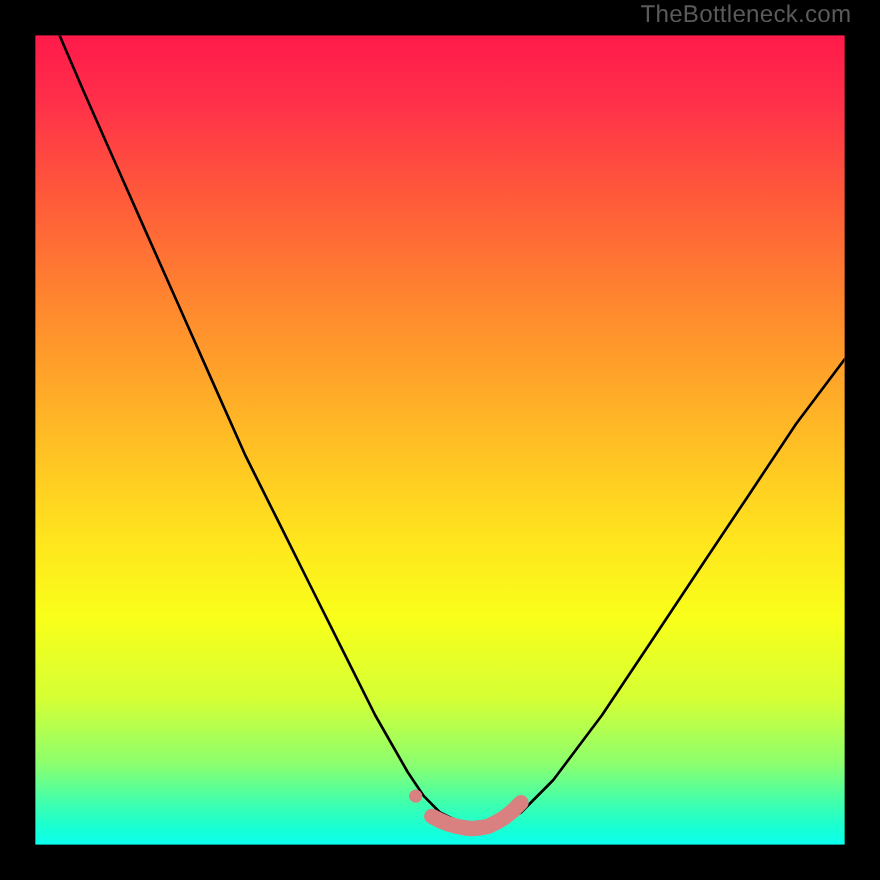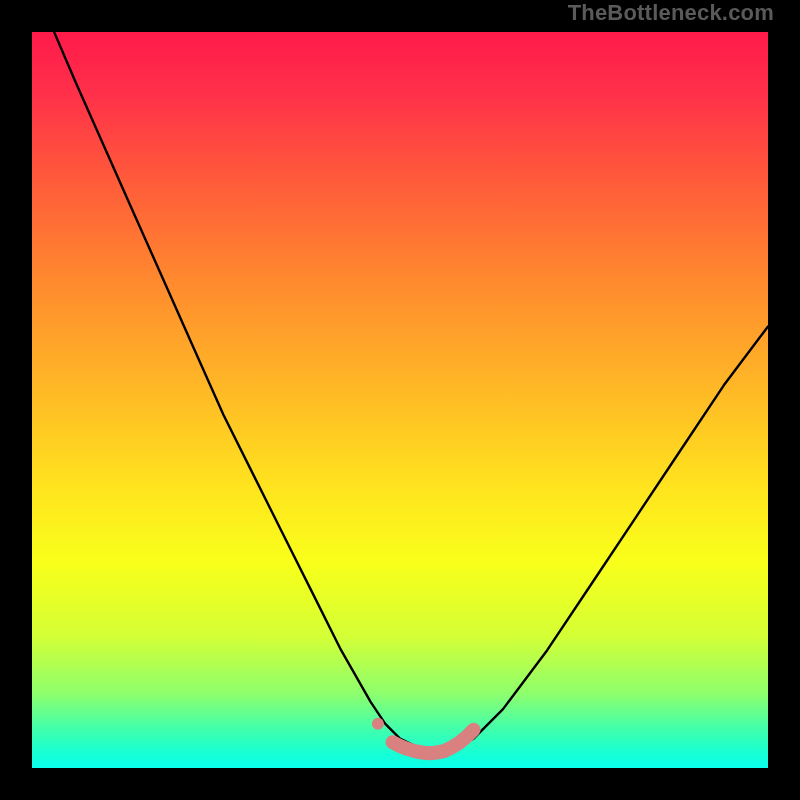--- a/index.html
+++ b/index.html
@@ -51,21 +51,21 @@
     inset: 0;
     width: 100%;
     height: 100%;
   }
   .watermark {
     position: absolute;
     top: 0px;
     right: 26px;
     color: #5a5a5a;
     font-size: 22px;
-    font-weight: 700;
+    font-weight: 400;
     letter-spacing: 0.2px;
     user-select: none;
   }
 </style>
 </head>
 <body>
 
 <div class="watermark">TheBottleneck.com</div>
 
 <div class="frame">

